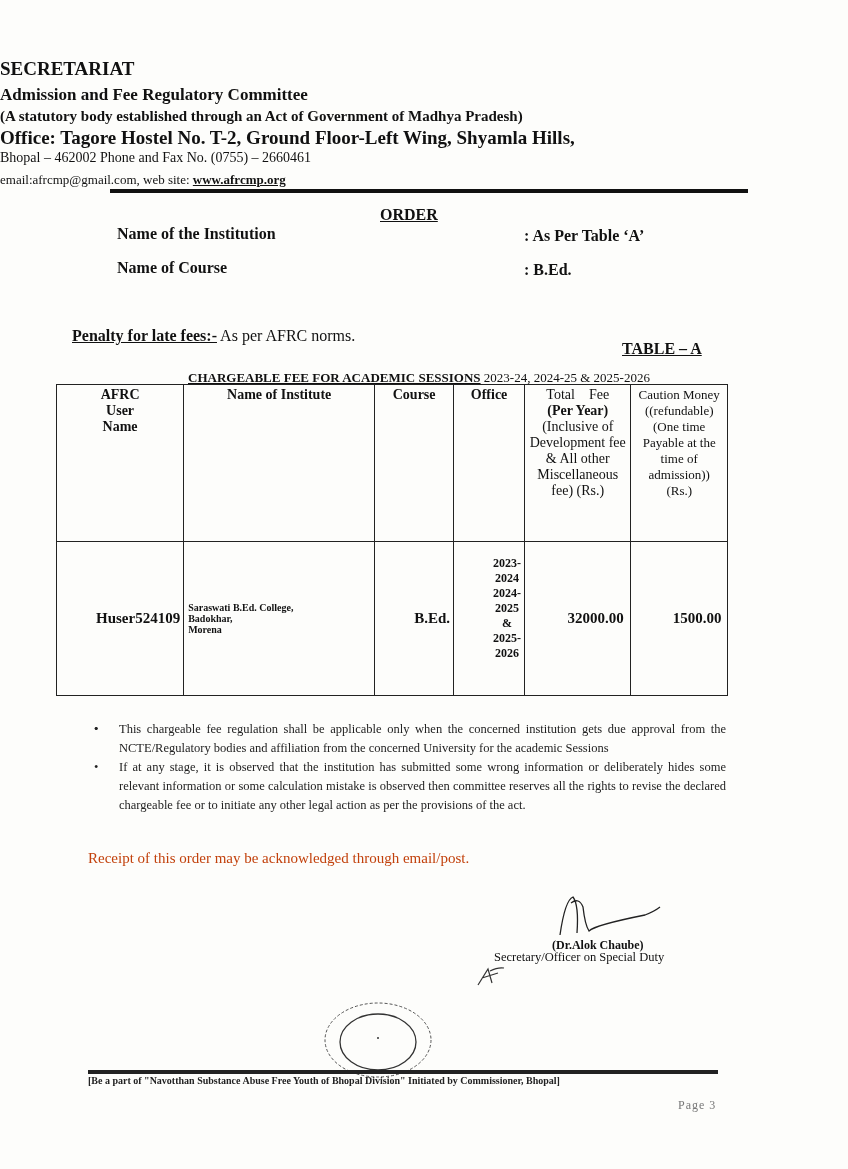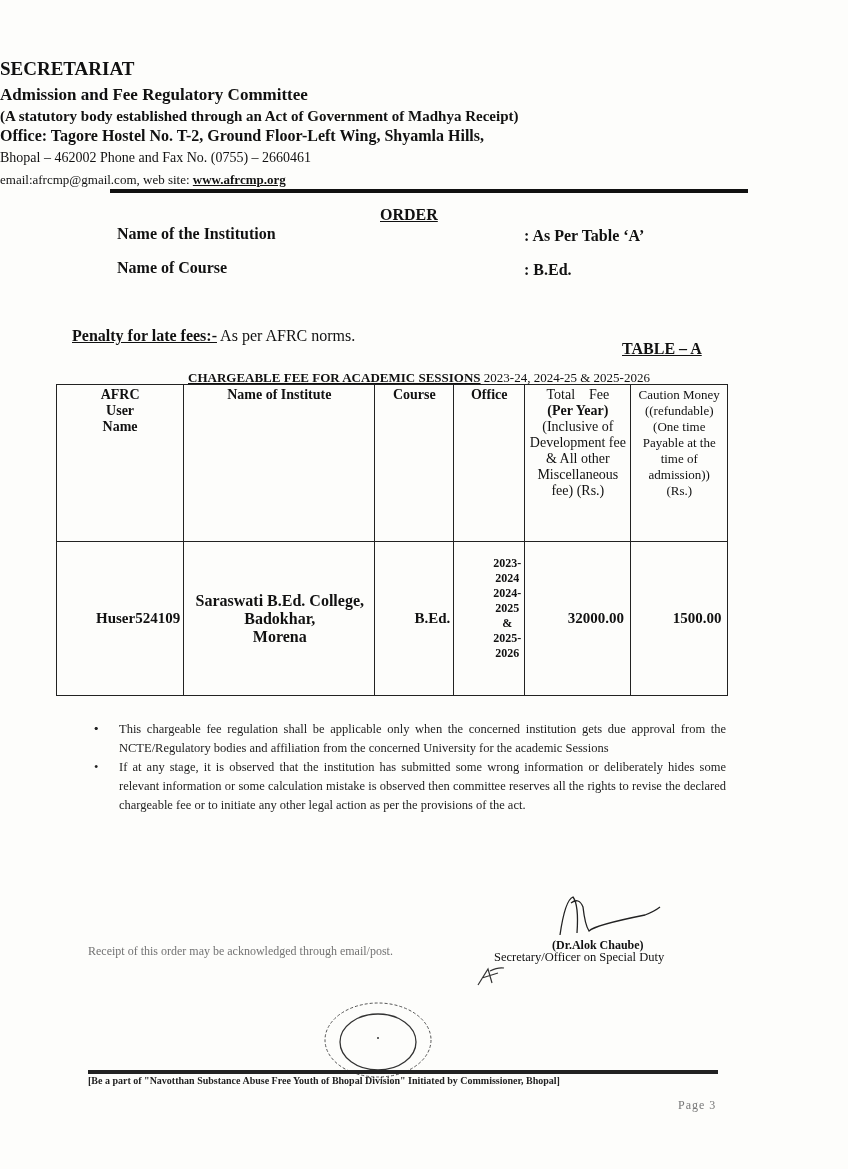--- a/index.html
+++ b/index.html
@@ -3,59 +3,59 @@
 <meta charset="utf-8">
 <style>
   html, body { margin:0; padding:0; }
   body { width:848px; height:1169px; background:#fdfdfb; position:relative; overflow:hidden;
          font-family:"Liberation Serif", serif; color:#111; }
   .abs { position:absolute; }
   .hdr { left:0; width:848px; text-align:left; }
   .h-title { top:58px; font-size:19px; font-weight:bold; }
   .h-sub { top:85px; font-size:17px; font-weight:bold; }
   .h-stat { top:108px; font-size:15px; font-weight:bold; }
-  .h-office { top:127px; font-size:16px; font-weight:bold; }
+  .h-office { top:127px; font-size:19px; font-weight:bold; }
   .h-phone { top:150px; font-size:14px; }
   .h-email { top:172px; font-size:13px; }
   .h-email .web { font-weight:bold; text-decoration:underline; }
   .rule-top { left:110px; top:189px; width:638px; height:4px; background:#111; }
   .order { left:380px; top:206px; font-size:16px; font-weight:bold; text-decoration:underline; }
   .fld-label { left:117px; font-size:16px; font-weight:bold; }
   .fld-value { left:524px; font-size:16px; font-weight:bold; }
   .penalty { left:72px; top:327px; font-size:16px; }
   .penalty .pl { font-weight:bold; text-decoration:underline; }
   .tableA { left:622px; top:340px; font-size:16px; font-weight:bold; text-decoration:underline; }
   .caption { left:188px; top:370px; font-size:13px; }
   .caption .cap-bold { font-weight:bold; text-decoration:underline; }
   table.fee { position:absolute; left:56px; top:384px; width:672px; border-collapse:collapse; font-size:14px; }
   table.fee th, table.fee td { border:1.2px solid #222; text-align:center; vertical-align:top; padding:2px 3px; }
   table.fee th { font-weight:normal; height:152px; }
   table.fee th.b { font-weight:bold; }
   table.fee td { height:137px; vertical-align:middle; font-weight:bold; font-size:15px;padding-left:39px; }
-  table.fee td.inst { text-align:center; padding-left:4px; font-size:16px; }
+  table.fee td.inst { text-align:left; padding-left:4px; font-size:10px; }
   table.fee td.sess { vertical-align:top; padding-top:14px; font-size:12px; line-height:15px; }
   .notes { left:90px; top:720px; width:636px; font-size:12.5px; line-height:19px; color:#222; }
   .note { position:relative; padding-left:29px; text-align:justify; margin-bottom:0; }
   .note .bullet { position:absolute; left:4px; top:0; }
-  .receipt { left:88px; top:944px; font-size:12px; color:#737373; }
+  .receipt { left:88px; top:850px; font-size:15px; color:#c2410c; }
   .sig-name { left:552px; top:938px; font-size:12px; font-weight:bold; }
   .sig-title { left:494px; top:950px; font-size:12.5px; }
   .rule-bottom { left:88px; top:1070px; width:630px; height:4px; background:#222; }
   .footer { left:88px; top:1075px; font-size:10px; font-weight:bold; color:#222; }
   .pageno { left:678px; top:1098px; font-size:12px; color:#777; letter-spacing:1px;text-align:center; }
   .stamp { left:322px; top:998px; width:112px; height:80px; }
   .signature { left:555px; top:895px; width:110px; height:45px; }
   .initial { left:476px; top:965px; width:30px; height:22px; }
 </style>
 </head>
 <body>
 
 <div class="abs hdr h-title">SECRETARIAT</div>
 <div class="abs hdr h-sub">Admission and Fee Regulatory Committee</div>
-<div class="abs hdr h-stat">(A statutory body established through an Act of Government of Madhya Receipt)</div>
+<div class="abs hdr h-stat">(A statutory body established through an Act of Government of Madhya Pradesh)</div>
 <div class="abs hdr h-office">Office: Tagore Hostel No. T-2, Ground Floor-Left Wing, Shyamla Hills,</div>
 <div class="abs hdr h-phone">Bhopal – 462002   Phone and Fax No. (0755) – 2660461</div>
 <div class="abs hdr h-email">
   <span>email:afrcmp@gmail.com, web site: </span><span class="web">www.afrcmp.org</span>
 </div>
 <div class="abs rule-top"></div>
 
 <div class="abs order">ORDER</div>
 <div class="abs fld-label" style="top:225px">Name of the Institution</div>
 <div class="abs fld-value" style="top:227px">:  As Per Table ‘A’</div>

